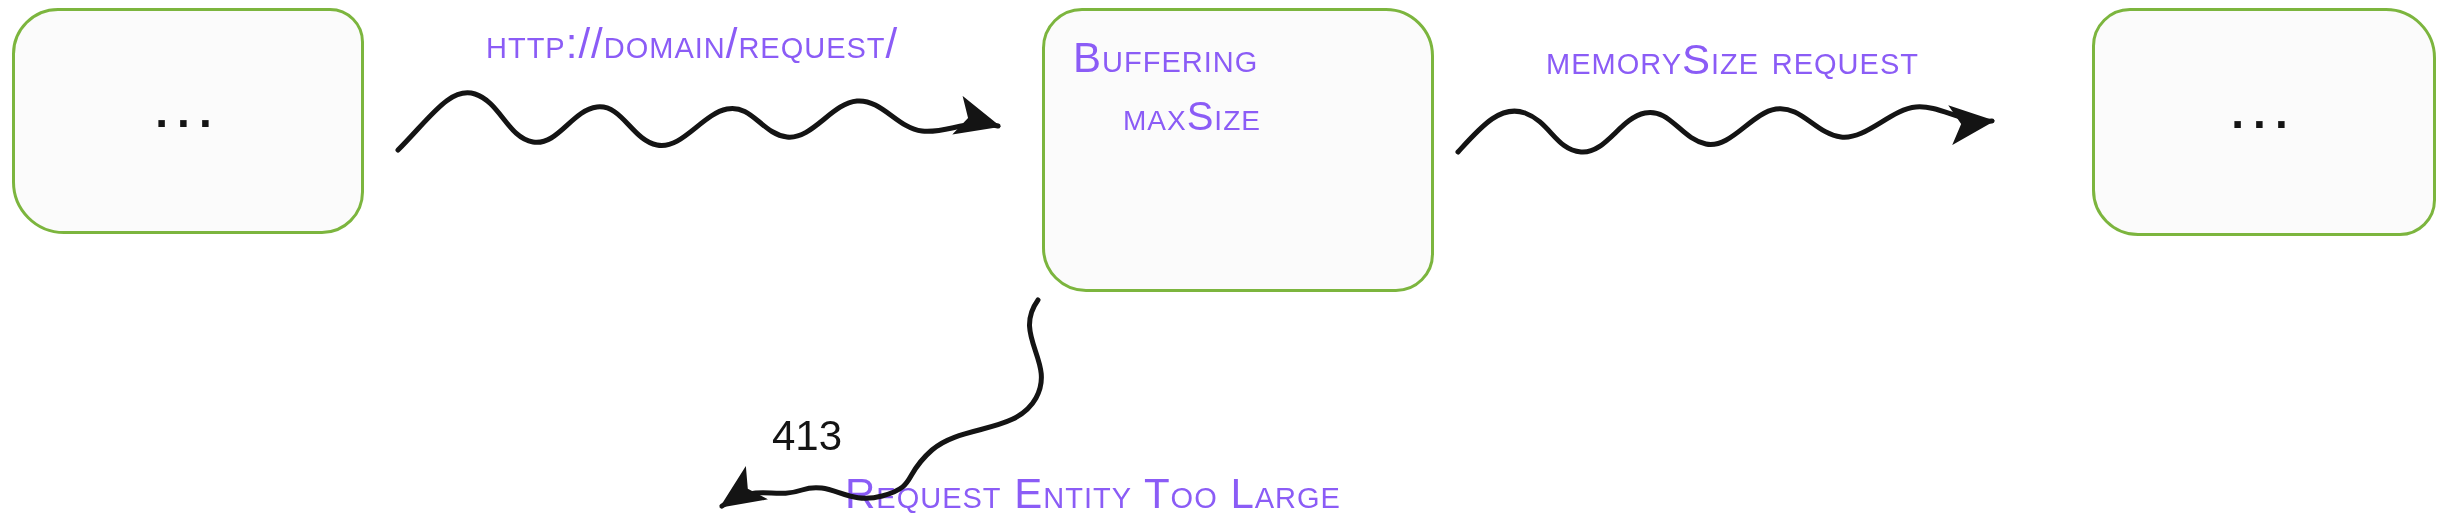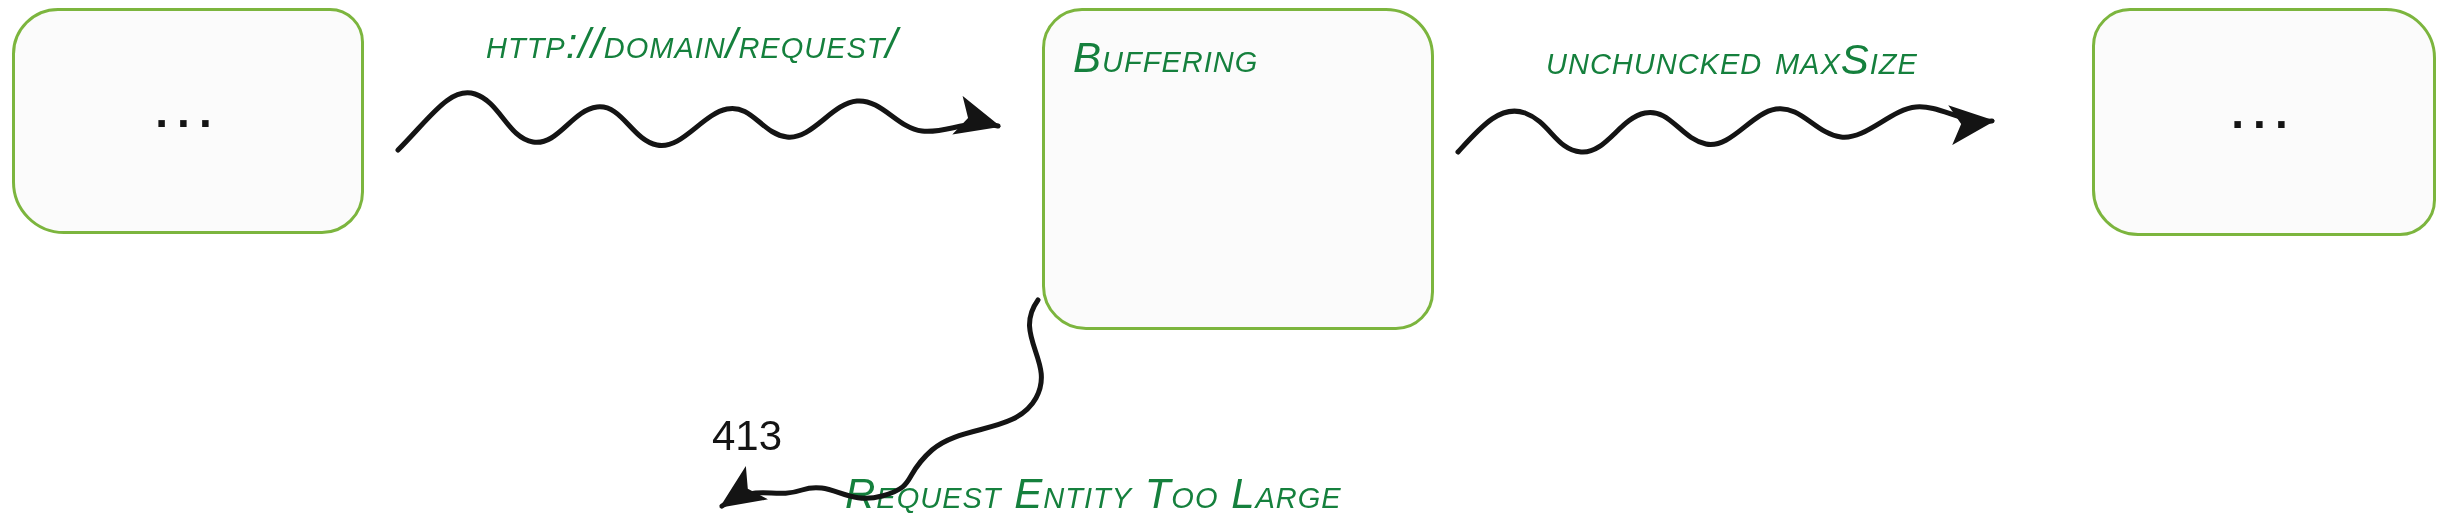--- a/index.html
+++ b/index.html
@@ -26,54 +26,53 @@
     left: 12px; top: 8px; width: 352px; height: 226px;
     border-radius: 46px 34px 42px 52px;
     display: flex; align-items: center; justify-content: center;
   }
   #box-right {
     left: 2092px; top: 8px; width: 344px; height: 228px;
     border-radius: 38px 50px 36px 46px;
     display: flex; align-items: center; justify-content: center;
   }
   #box-middle {
-    left: 1042px; top: 8px; width: 392px; height: 322px;
+    left: 1042px; top: 8px; width: 392px; height: 284px;
     border-radius: 40px 48px 38px 44px;
     padding: 16px 0 0 28px;
   }
   .dots {
     font-size: 46px;
     font-weight: bold;
     letter-spacing: 9px;
     transform: translateY(-10px);
     color: #141414;
   }
   .hand {
     font-variant: small-caps;
     letter-spacing: 1px;
-    color: #15803d;
-    font-style: italic;
+    color: #8b5cf6;
   }
   .box-title {
     font-size: 42px;
     line-height: 62px;
   }
   .box-param {
     font-size: 40px;
     line-height: 55px;
     padding-left: 50px;
   }
   .edge-label {
     position: absolute;
     font-size: 42px;
     white-space: nowrap;
   }
   #label-request   { left: 486px;  top: 20px;  }
   #label-unchunked { left: 1546px; top: 36px;  }
-  #label-413       { left: 712px;  top: 412px; font-variant: normal; }
+  #label-413       { left: 772px;  top: 412px; font-variant: normal; }
   #label-error     { left: 845px;  top: 470px; }
   #edges-svg {
     position: absolute;
     left: 0; top: 0;
     width: 2445px; height: 530px;
     pointer-events: none;
   }
   #edges-svg path.edge {
     fill: none;
     stroke: #141414;
@@ -86,28 +85,29 @@
 <body>
 
 <div id="canvas">
 
   <div id="box-left" class="node-box">
     <span class="dots">...</span>
   </div>
 
   <div id="box-middle" class="node-box">
     <div class="box-title hand">Buffering</div>
+    <div class="box-param hand">maxSize</div>
   </div>
 
   <div id="box-right" class="node-box">
     <span class="dots">...</span>
   </div>
 
   <div id="label-request" class="edge-label hand">http://domain/request/</div>
-  <div id="label-unchunked" class="edge-label hand">unchuncked maxSize</div>
+  <div id="label-unchunked" class="edge-label hand">memorySize request</div>
   <div id="label-413" class="edge-label">413</div>
   <div id="label-error" class="edge-label hand">Request Entity Too Large</div>
 
   <svg id="edges-svg" xmlns="http://www.w3.org/2000/svg">
     <defs>
       <marker id="arrowhead" markerUnits="strokeWidth" markerWidth="9.5" markerHeight="8" refX="8.4" refY="4" orient="auto">
         <path d="M0,0 L9,4 L0,8 L2.2,4 Z" fill="#141414"></path>
       </marker>
     </defs>
 

